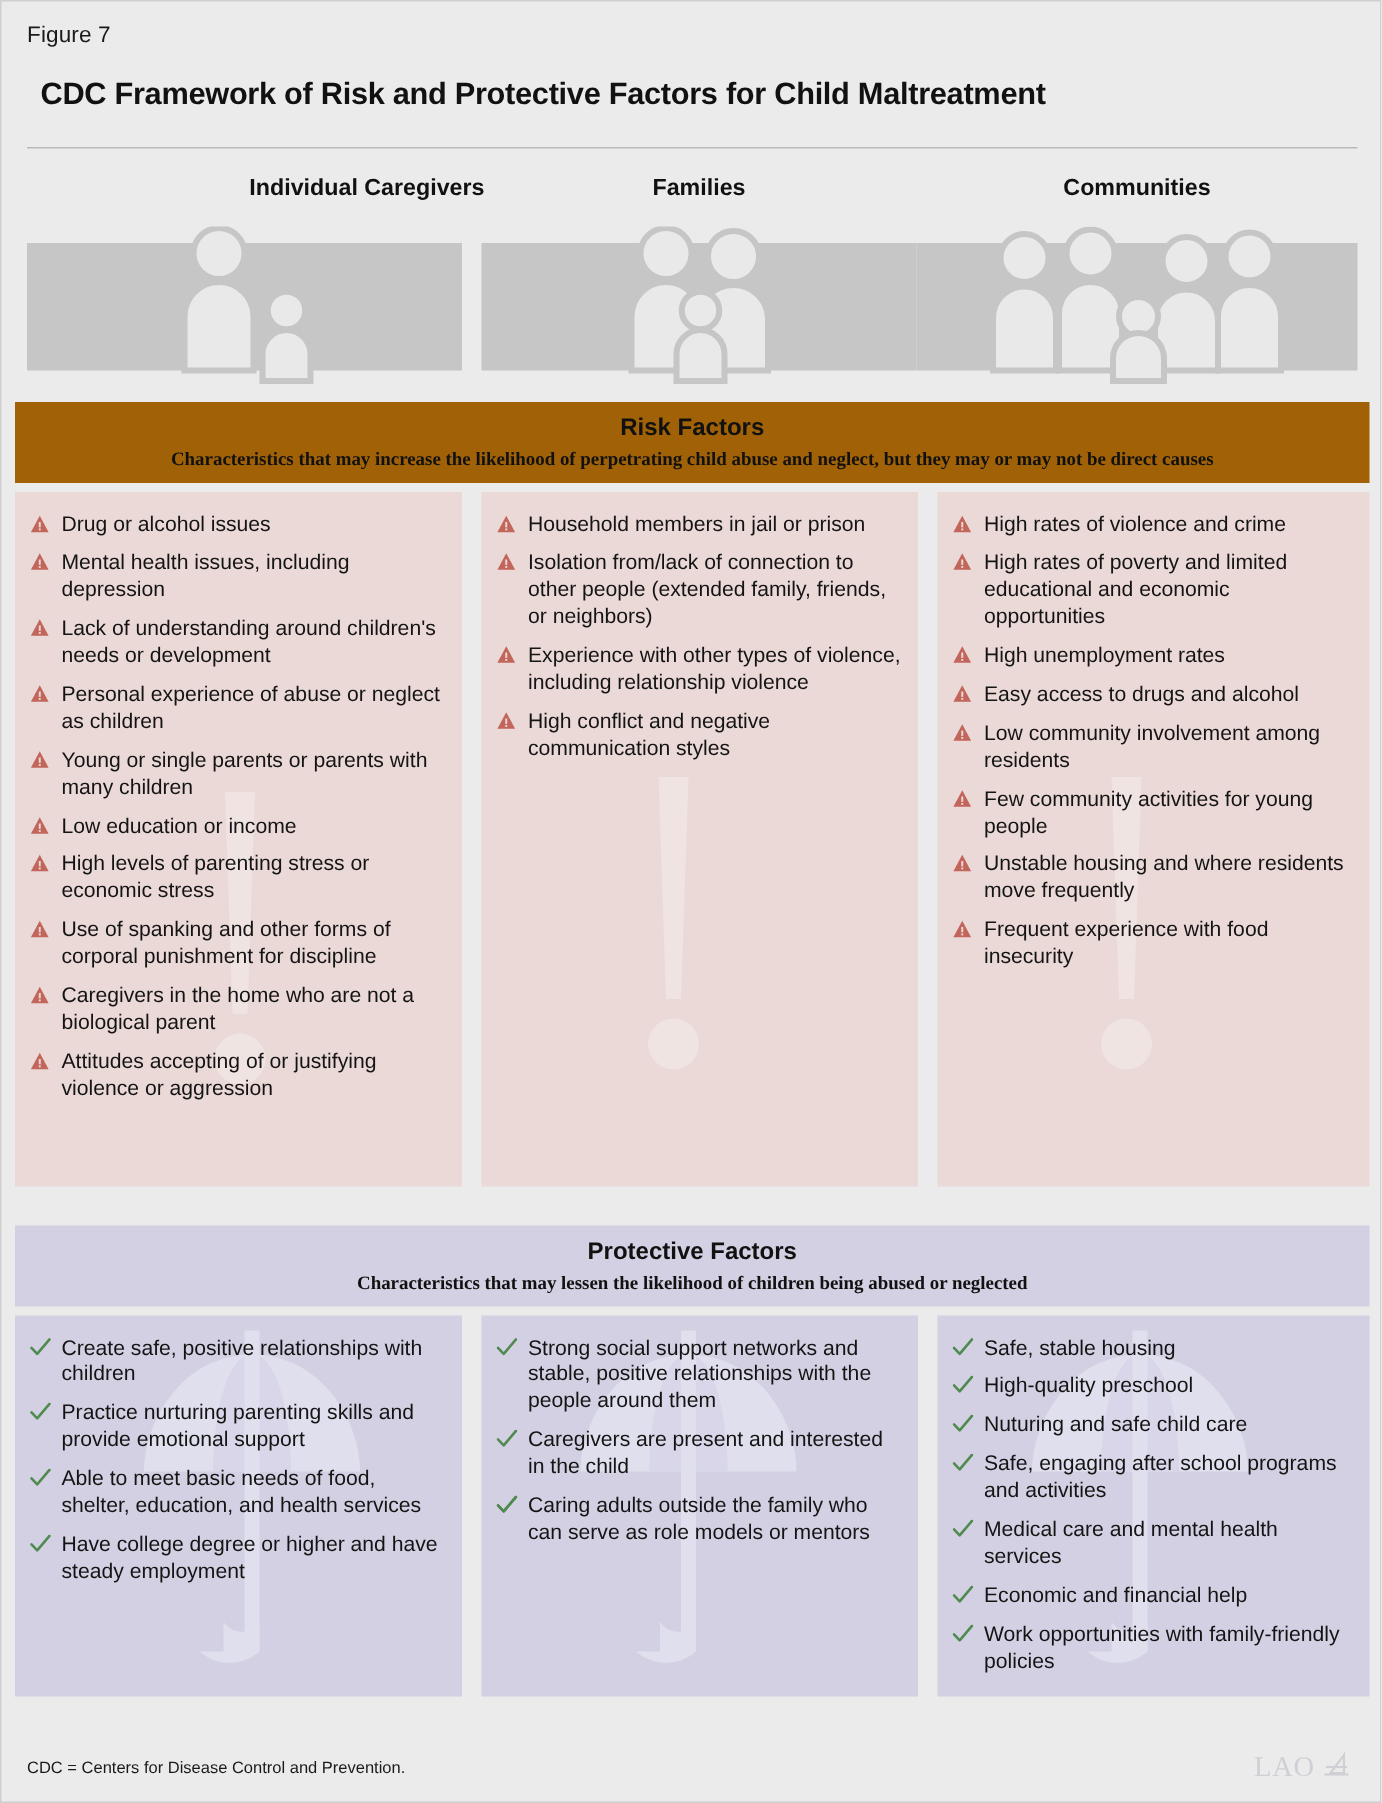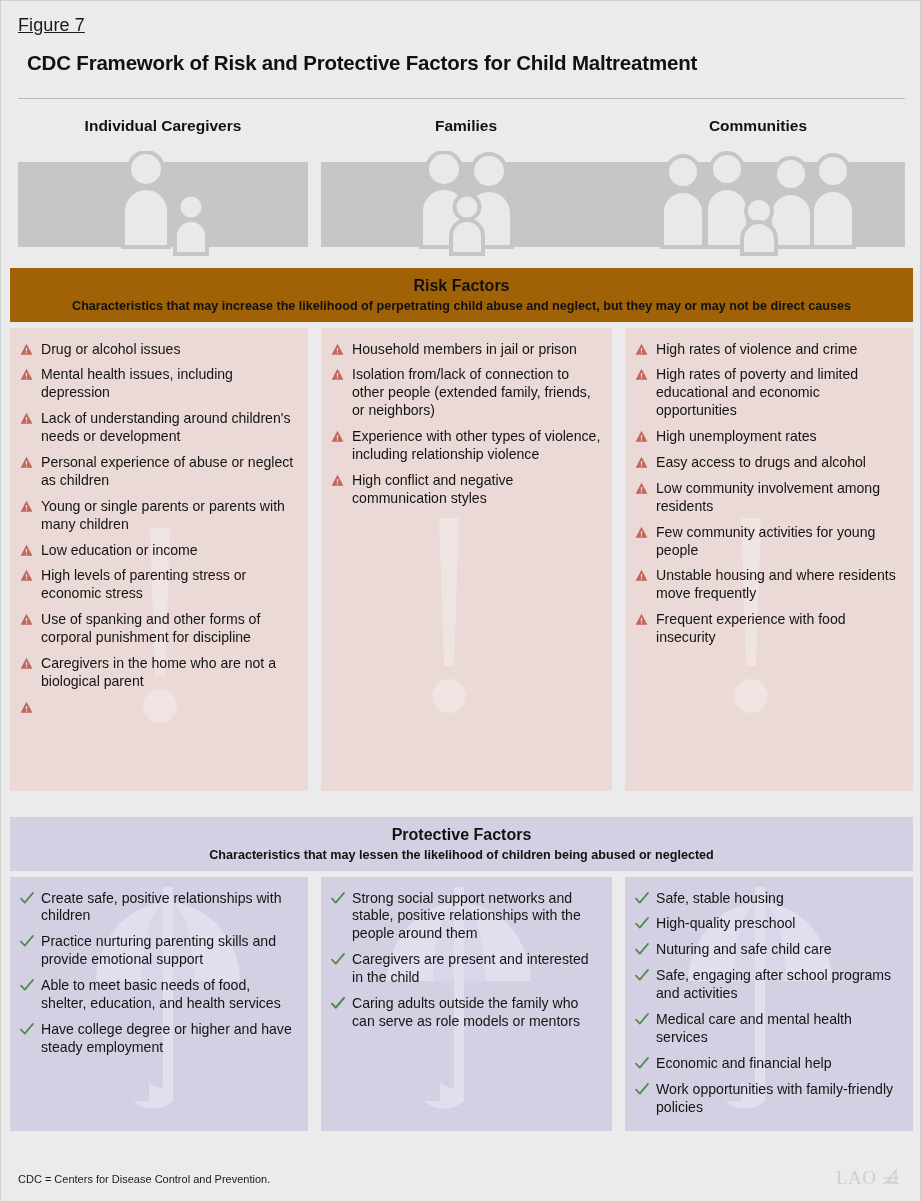--- a/index.html
+++ b/index.html
@@ -14,42 +14,42 @@
     position:relative;
     width:921px;height:1202px;
     background:#ebebeb;
     box-sizing:border-box;
     border:1px solid #cfcfcf;
   }
 
   
   .fig-label{
     position:absolute;left:17px;top:14px;
-    font-size:18px;color:#1a1a1a;letter-spacing:.1px;text-decoration:underline;
+    font-size:15px;color:#1a1a1a;letter-spacing:.1px;
   }
   .fig-title{
     position:absolute;left:26px;top:50px;
     font-size:20.5px;font-weight:bold;color:#111111;
     letter-spacing:-.2px;
   }
   .title-rule{
     position:absolute;left:17px;top:97px;width:887px;height:1px;
     background:#b9b9b9;
   }
 
   
   .group-heads{
     position:absolute;left:0;top:116px;width:921px;height:28px;
   }
   .group-head{
     position:absolute;top:0;
     font-size:15.5px;font-weight:bold;color:#111;
     text-align:center;
   }
-  .gh1{left:17px;width:290px;}
+  .gh1{left:32px;width:290px;text-align:right;}
   .gh2{left:320px;width:290px;}
   .gh3{left:610px;width:294px;}
 
   
   .icon-band{position:absolute;left:0;top:150px;width:921px;height:105px;}
   .icon-cell{position:absolute;top:0;height:105px;}
   .ic1{left:17px;width:290px;}
   .ic2{left:320px;width:290px;}
   .ic3{left:610px;width:294px;}
   .icon-bar{
@@ -72,20 +72,21 @@
   .sec-risk .sec-banner{background:#a16207;}
   .sec-prot .sec-banner{background:#d2d0e2;}
   .sec-title{
     font-size:16px;font-weight:bold;color:#111;
     line-height:1.15;
   }
   .sec-sub{
     margin-top:4px;
     font-size:12.6px;font-weight:bold;color:#111;
     line-height:1.2;
+    font-family:Liberation Serif, serif;
   }
 
   .cols{
     position:relative;
     margin-top:6px;
     display:flex;
     gap:13px;
     align-items:stretch;
   }
   .col{
@@ -271,21 +272,21 @@
                   <rect x="5.85" y="5.0" width="1.3" height="3.6" fill="#ead9d6"></rect>
                   <rect x="5.85" y="9.3" width="1.3" height="1.3" fill="#ead9d6"></rect>
                 </svg>
               </span><span>Caregivers in the home who are not a biological parent</span></li>
             <li><span class="bullet">
                 <svg width="13" height="13" viewBox="0 0 13 13" aria-hidden="true">
                   <path d="M6.5,0.8 L12.4,11.8 L0.6,11.8 Z" fill="#c2655b"></path>
                   <rect x="5.85" y="5.0" width="1.3" height="3.6" fill="#ead9d6"></rect>
                   <rect x="5.85" y="9.3" width="1.3" height="1.3" fill="#ead9d6"></rect>
                 </svg>
-              </span></li>
+              </span><span>Attitudes accepting of or justifying violence or aggression</span></li>
           </ul>
       </div>
 
       <div class="col c2">
         <div class="wm" style="left:100px;top:190px;">
           <svg width="56" height="200" viewBox="0 0 56 200" aria-hidden="true">
             <path d="M18,0 L38,0 L33,148 L23,148 Z" fill="#f0e4e2"></path>
             <circle cx="28" cy="178" r="17" fill="#f0e4e2"></circle>
           </svg>
         </div>

